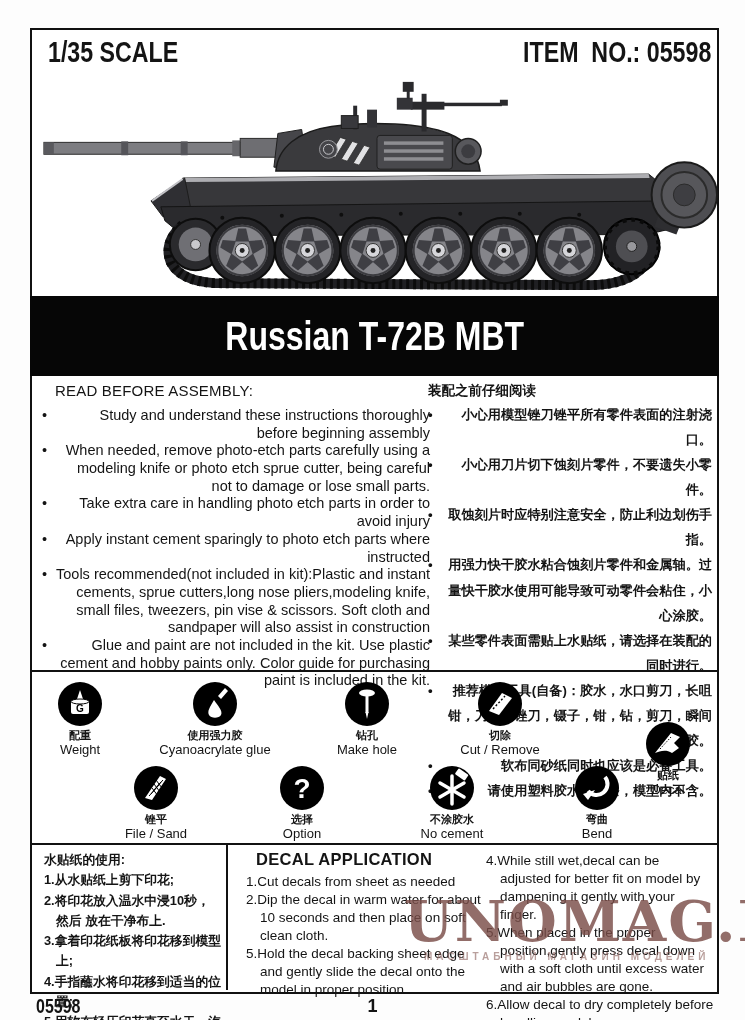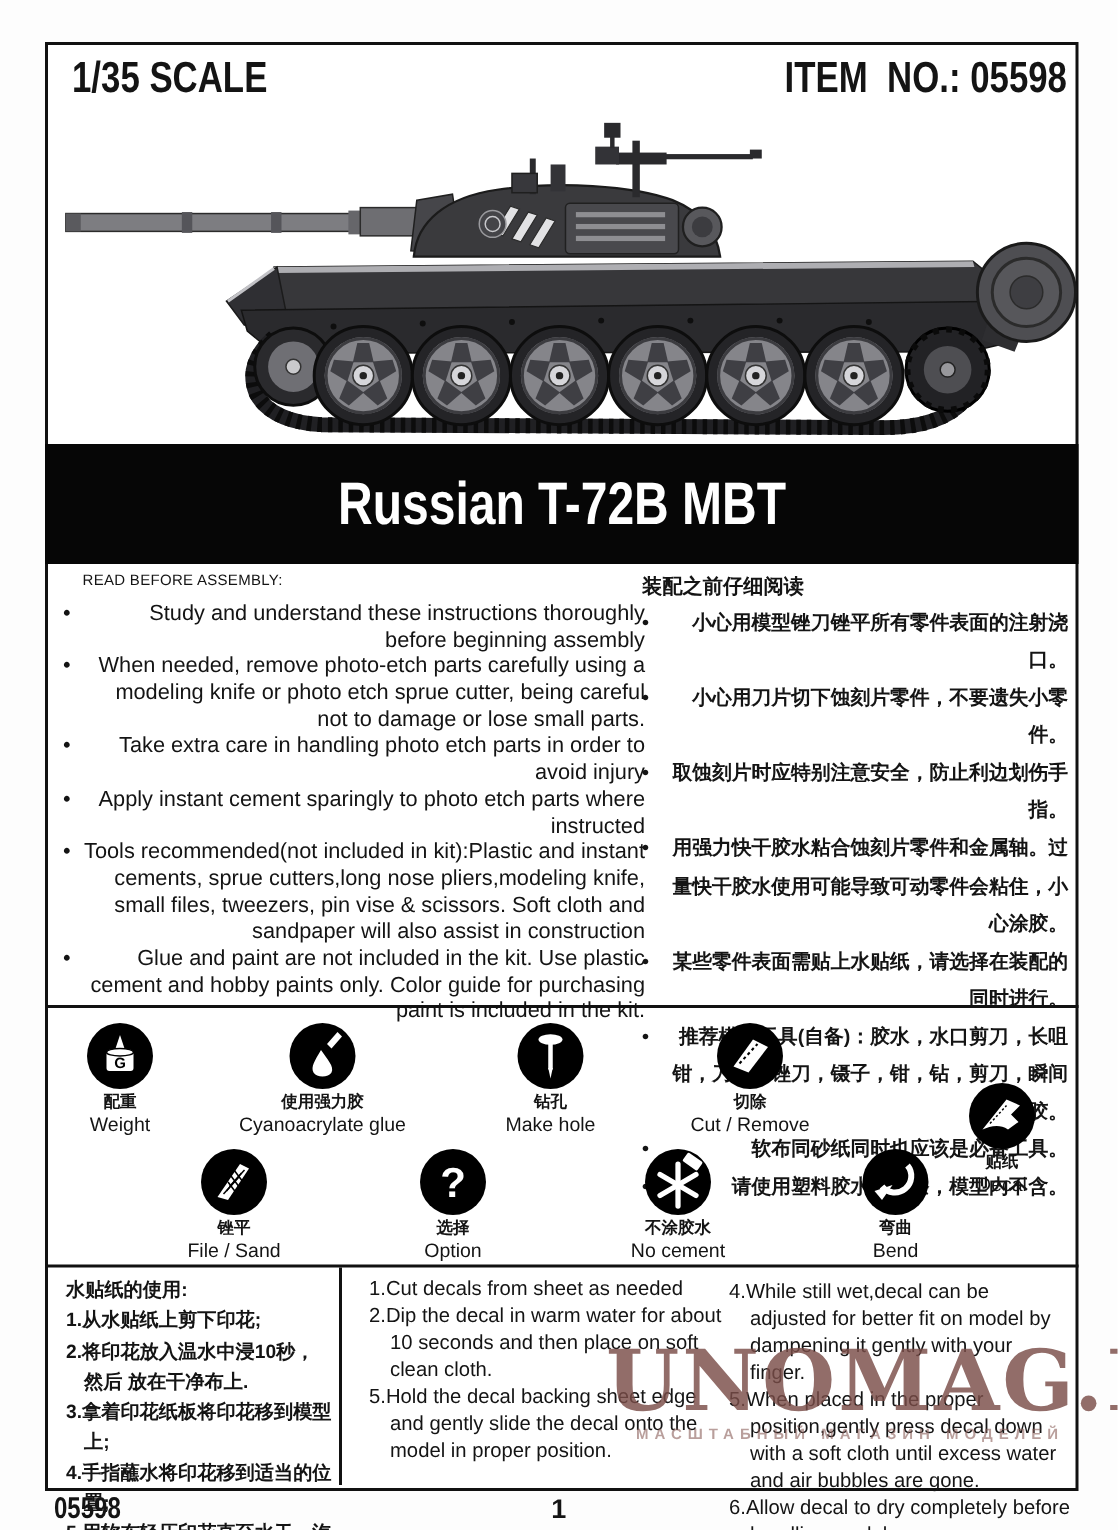--- a/index.html
+++ b/index.html
@@ -12,21 +12,21 @@
   #item-no{right:34px;text-align:right;}
   #item-no .cond{transform-origin:right center;}
   #tank{position:absolute;left:34px;top:74px;width:684px;height:220px;}
   .titlebar{position:absolute;left:30px;top:296px;width:689px;height:80px;background:#060606;
             display:flex;flex-direction:column;align-items:center;justify-content:center;color:#ffffff;}
   .title-en{font-size:40px;font-weight:bold;line-height:1.0;}
   .title-en .cond{transform-origin:center;}
   .title-zh{font-size:21px;font-weight:bold;margin-top:2px;}
   
   .asm-en{position:absolute;left:42px;top:382px;width:388px;}
-  .asm-en-h{font-size:10px;margin:0 0 8px 13px;letter-spacing:0.2px;}
+  .asm-en-h{font-size:15px;margin:0 0 8px 13px;letter-spacing:0.2px;}
   ul.blist{list-style:none;margin:0;padding:0;text-align:right;}
   ul.blist li{position:relative;padding-left:13px;}
   ul.blist li::before{content:"\2022";position:absolute;left:0;top:0;}
   .asm-en li{font-size:14.5px;line-height:1.22;}
   .asm-zh{position:absolute;left:428px;top:382px;width:284px;}
   .asm-zh-h{font-size:13.5px;font-weight:bold;margin:0 0 2px 0;}
   .asm-zh li{font-size:13.2px;font-weight:bold;line-height:1.9;}
   .asm-zh li::before{top:1px;}
   .hline{position:absolute;left:30px;width:689px;border-top:2px solid #111;height:0;}
   
@@ -295,20 +295,21 @@
   <div class="dzh">
     <div class="dzh-h">水贴纸的使用:</div>
     <div class="it">1.从水贴纸上剪下印花;</div>
     <div class="it">2.将印花放入温水中浸10秒，然后 放在干净布上.</div>
     <div class="it">3.拿着印花纸板将印花移到模型上;</div>
     <div class="it">4.手指蘸水将印花移到适当的位置;</div>
     <div class="it">5.用软布轻压印花直至水干，汽泡消失</div>
   </div>
 
   <div class="den-mid">
+    <div class="den-h">DECAL APPLICATION</div>
     <div class="it">1.Cut decals from sheet as needed</div>
     <div class="it">2.Dip the decal in warm water for about 10 seconds and then place on soft clean cloth.</div>
     <div class="it">5.Hold the decal backing sheet edge and gently slide the decal onto the model in proper position.</div>
   </div>
 
   <div class="den-right">
     <div class="it">4.While still wet,decal can be adjusted for better fit on model by dampening it gently with your finger.</div>
     <div class="it">5.When placed in the proper position,gently press decal down with a soft cloth until excess water and air bubbles are gone.</div>
     <div class="it">6.Allow decal to dry completely before handling model</div>
   </div>

